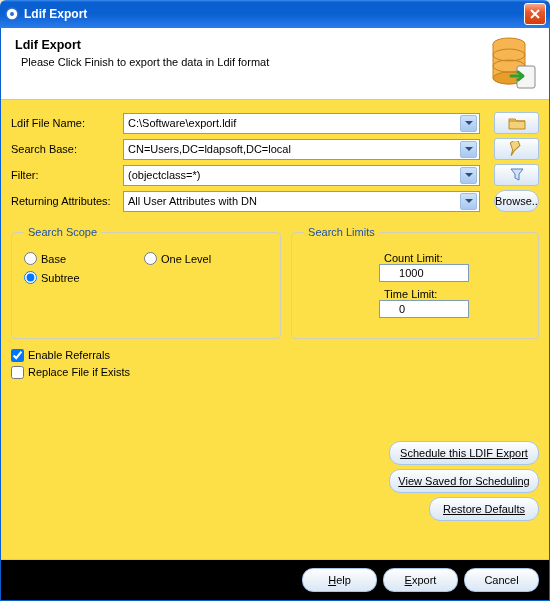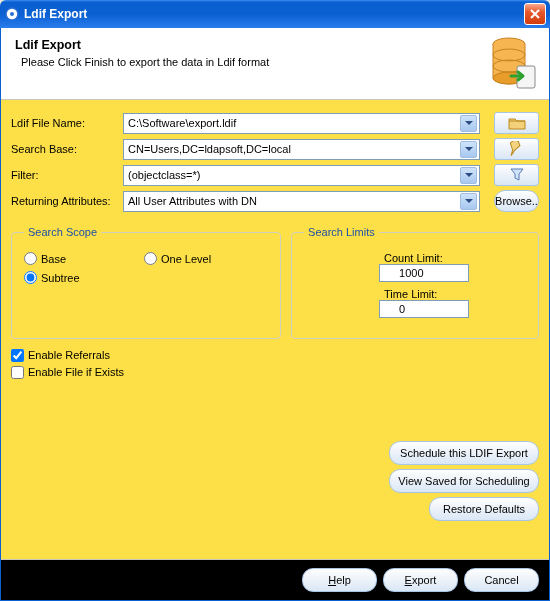--- a/index.html
+++ b/index.html
@@ -52,21 +52,21 @@
   .scope-box { flex:1.1; }
   .limits-box { flex:1; }
   .radio-grid { display:flex; flex-wrap:wrap; gap:6px 30px; }
   .radio-item { display:flex; align-items:flex-end; gap:4px; min-width:90px; }
   .radio-item input { margin:0; }
   .limit-row { display:flex; align-items:center; margin-bottom:6px; padding-left:18px;flex-direction:column; }
   .limit-label { width:80px; }
   .limit-input { width:90px; height:18px; border:1px solid #7f9db9; background:#fff; padding:0 19px; }
   .check-row { display:flex; align-items:flex-start; gap:4px; margin-top:10px; }
   .check-row input { margin:0; }
-  .side-buttons { margin-top:auto; display:flex; flex-direction:column; align-items:flex-end; gap:4px; padding:10px 0 30px 0;}
+  .side-buttons { margin-top:auto; display:flex; flex-direction:column; align-items:flex-end; gap:4px; padding:10px 0 30px 0;text-decoration:underline;}
   .side-buttons .text-btn, .bottom-bar .text-btn { min-width:120px; height:24px; justify-content:center; }
   .bottom-bar { border-top:1px solid #cac7b8; padding:8px 10px; display:flex; justify-content:flex-end; gap:6px; background:#000000;}
   .bottom-bar .text-btn { min-width:75px; height:24px; }
   .underline-first::first-letter { text-decoration:underline; }
 </style>
 </head>
 <body>
 
 <div class="titlebar">
   <div class="title-icon">
@@ -199,21 +199,21 @@
         </div>
       </fieldset>
     </div>
 
     <label class="check-row">
       <input type="checkbox" checked="" style="">
         <span>Enable Referrals</span>
     </label>
     <label class="check-row" style="margin-top:4px;">
       <input type="checkbox" style="">
-        <span>Enable File if Exists</span>
+        <span>Replace File if Exists</span>
     </label>
 
     <div class="side-buttons">
       <div class="text-btn" style="min-width:150px;">
         <span>Schedule this LDIF Export</span>
       </div>
       <div class="text-btn" style="min-width:150px;">
         <span>View Saved for Scheduling</span>
       </div>
       <div class="text-btn" style="min-width:110px;">

